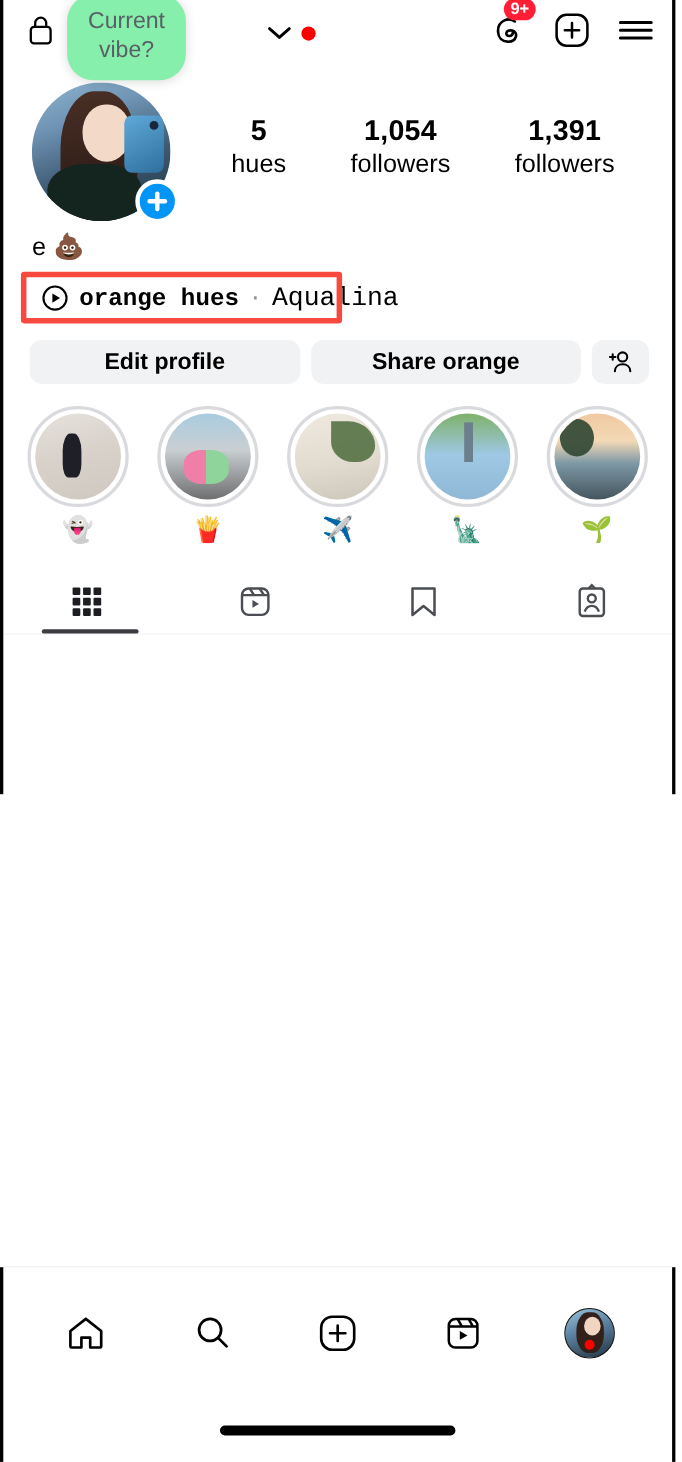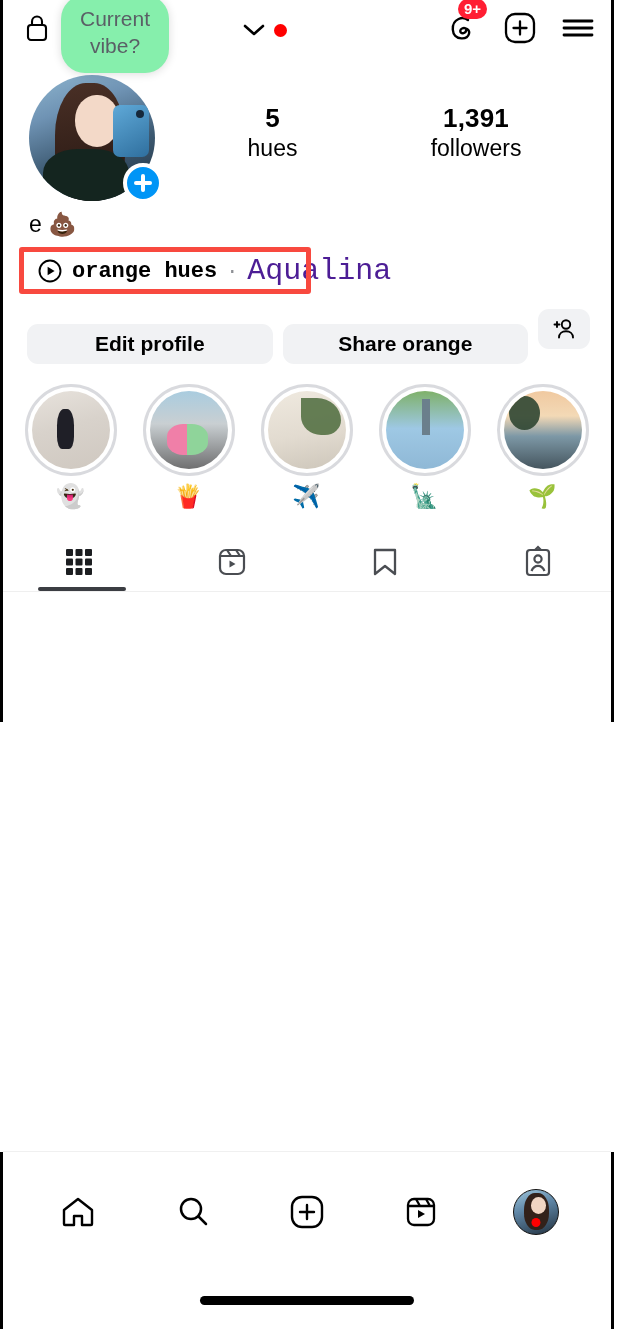--- a/index.html
+++ b/index.html
@@ -130,30 +130,30 @@
 
   
   .music-zone { position:relative; margin:10px 0 0 0; padding:0 26px;font-family:Liberation Mono, monospace; }
   .annot-box {
     position:absolute; left:16px; top:-4px; width:292px; height:47px;
     border:5px solid #f8493f; border-radius:3px; pointer-events:none;
   }
   .music-row { display:flex; align-items:center; gap:9px; height:40px; padding-left:8px; }
   .music-title { font-size:22px; font-weight:bold; }
   .music-sep { font-size:20px; color:#8e9095; }
-  .music-artist { font-size:30px; color:#4c1d95; }
+  .music-artist { font-size:24px; color:#000000; }
 
   
   .actions { display:flex; gap:10px; padding:18px 24px 0 24px; align-items:stretch; }
   .btn {
     background:#f1f2f4; border-radius:11px; height:40px;
     display:flex; align-items:center; justify-content:center;
     font-size:21px; font-weight:bold; color:#000;
   }
-  .btn.grow { flex:1;margin-top:15px; }
+  .btn.grow { flex:1; }
   .btn.square { width:52px; flex:0 0 52px; }
 
   
   .highlights { display:flex; gap:26px; padding:20px 22px 0 22px; overflow:hidden; }
   .hl { width:92px; flex:0 0 92px; text-align:center; }
   .hl-ring {
     width:92px; height:92px; border-radius:50%;
     border:3px solid #d9dade; padding:4px; background:#fff;
   }
   .hl-img { width:100%; height:100%; border-radius:50%; overflow:hidden; }
@@ -258,20 +258,24 @@
           <span class="face"></span>
         <span class="body"></span>
           <span class="phone"></span>
       </div>
       <div class="add-story"></div>
     </div>
     <div class="stats">
       <div class="stat">
         <div class="num">5</div>
         <div class="lbl">hues</div>
+      </div>
+      <div class="stat">
+        <div class="num">1,054</div>
+        <div class="lbl">followers</div>
       </div>
       <div class="stat">
         <div class="num">1,391</div>
         <div class="lbl">followers</div>
       </div>
     </div>
   </div>
 
   <div class="bio">
     <div class="desc">e 💩</div>

